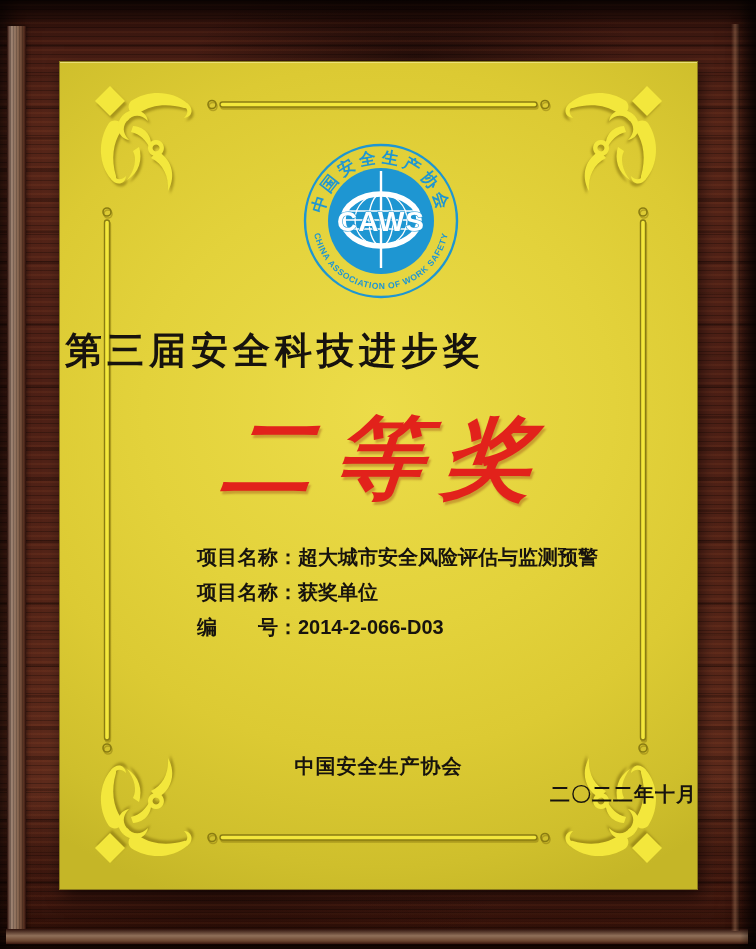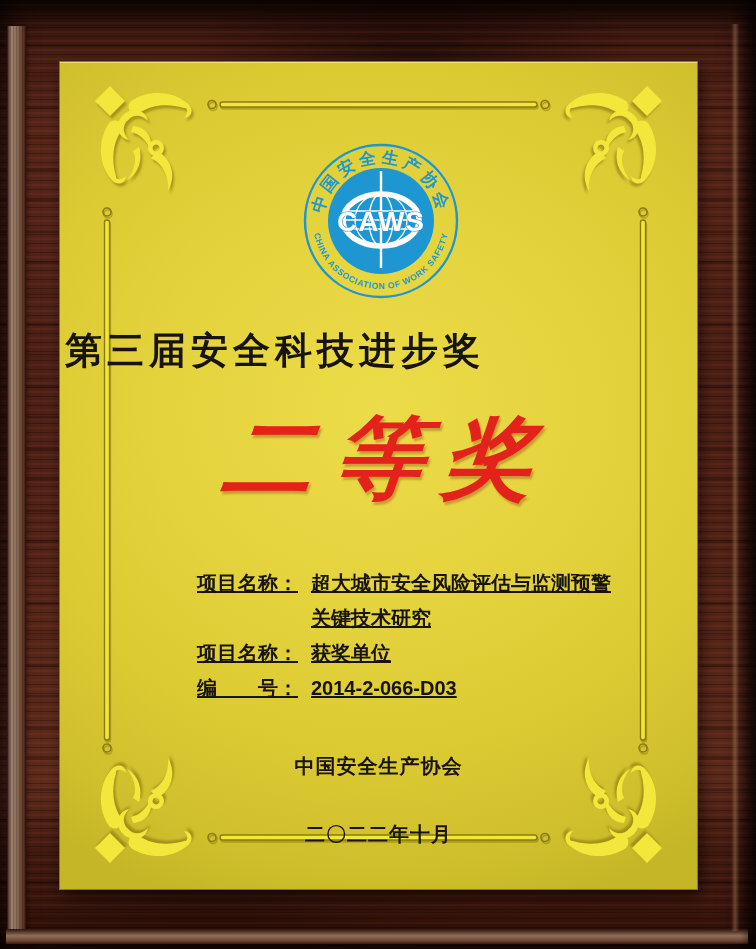--- a/index.html
+++ b/index.html
@@ -69,34 +69,34 @@
     color:#17130e;line-height:44px;
   }
   .award{
     position:absolute;left:0;top:341px;width:100%;text-align:center;
     font-size:90px;line-height:110px;font-weight:900;font-style:italic;
     letter-spacing:20px;padding-left:20px;color:#e2221b;
     transform:skewX(-6deg);
     text-shadow:2px 3px 2px rgba(130,25,12,.3);
   }
   .fields{
-    position:absolute;left:137px;top:504px;width:470px;
-    font-size:20px;font-weight:700;color:#17130e;line-height:35px;text-decoration:underline;
+    position:absolute;left:137px;top:478px;width:470px;
+    font-size:20px;font-weight:700;color:#17130e;line-height:35px;
   }
   .row{display:flex;align-items:flex-start;}
   .flabel{width:81px;text-align:justify;text-align-last:justify;flex:0 0 81px;}
   .fcolon{flex:0 0 20px;text-align:center;}
-  .fval{margin-left:13px;}
+  .fval{margin-left:0;}
   .issuer{
     position:absolute;left:0;top:691px;width:100%;text-align:center;
     font-size:20px;font-weight:700;letter-spacing:1px;color:#17130e;line-height:26px;
   }
   .cdate{
-    position:absolute;left:0;top:719px;width:100%;text-align:center;
-    font-size:20px;font-weight:700;letter-spacing:1px;color:#17130e;line-height:26px;margin-top:40px;
+    position:absolute;left:0;top:719px;width:100%;text-align:right;
+    font-size:20px;font-weight:700;letter-spacing:1px;color:#17130e;line-height:26px;
   }
 </style>
 </head>
 <body>
 
 <div class="stage">
 
   <div class="wood"></div>
   <div class="bevel-left"></div>
   <div class="bevel-bottom"></div>
@@ -214,21 +214,20 @@
     <div class="title">第三届安全科技进步奖</div>
 
     <div class="award">二等奖</div>
 
     <div class="fields">
       <div class="row">
         <span class="flabel">项目名称</span>
         <span class="fcolon">：</span>
         <span class="fval">
           <div>超大城市安全风险评估与监测预警</div>
-          <div>关键技术研究</div>
         </span>
       </div>
       <div class="row">
         <span class="flabel">项目名称</span>
         <span class="fcolon">：</span>
         <span class="fval">
           <div>获奖单位</div>
         </span>
       </div>
       <div class="row">

